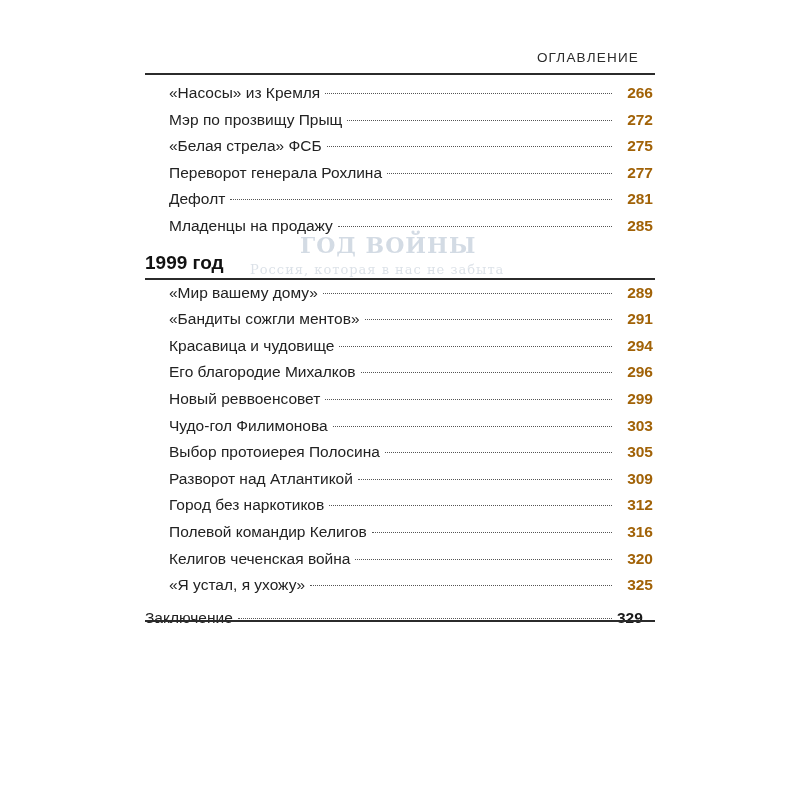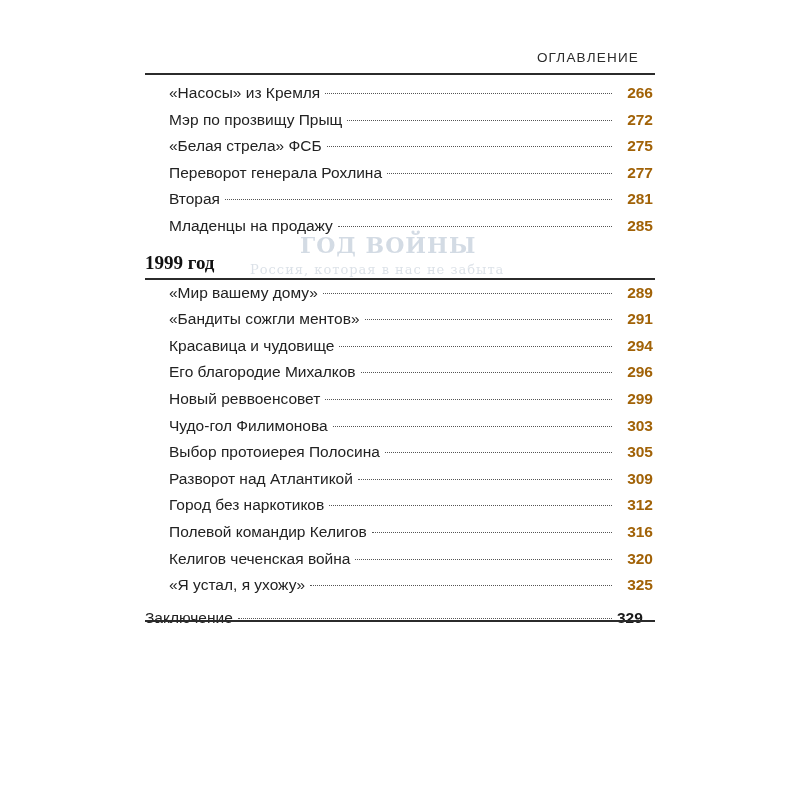--- a/index.html
+++ b/index.html
@@ -78,21 +78,21 @@
   .section-head {
     position: relative;
     height: 34px;
     margin-top: 4px;
     margin-bottom: 2px;
   }
   .section-head .section-title {
     position: absolute;
     left: 0;
     top: 4px;
-    font-family: Liberation Serif, serif;
+    font-family: Liberation Sans, sans-serif;
     font-weight: bold;
     font-size: 19px;
     color: #111111;
   }
   .section-head .section-rule {
     position: absolute;
     left: 0;
     right: 0;
     bottom: 2px;
     height: 2px;
@@ -187,21 +187,21 @@
       <span class="label">«Белая стрела» ФСБ</span>
       <span class="leader"></span>
       <span class="page-num">275</span>
     </div>
     <div class="toc-row">
       <span class="label">Переворот генерала Рохлина</span>
       <span class="leader"></span>
       <span class="page-num">277</span>
     </div>
     <div class="toc-row">
-      <span class="label">Вторая</span>
+      <span class="label">Дефолт</span>
       <span class="leader"></span>
       <span class="page-num">281</span>
     </div>
     <div class="toc-row">
       <span class="label">Младенцы на продажу</span>
       <span class="leader"></span>
       <span class="page-num">285</span>
     </div>
 
     <div class="section-head">

